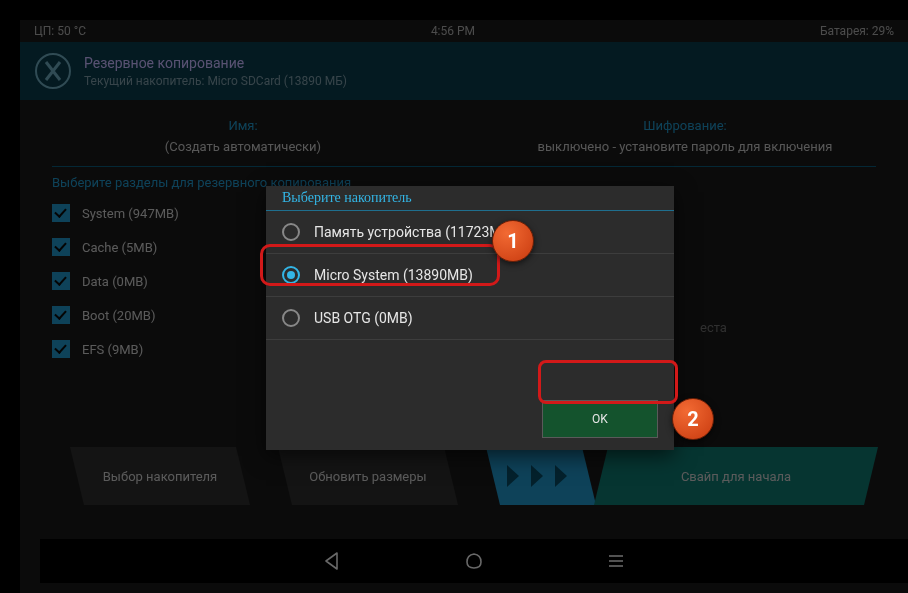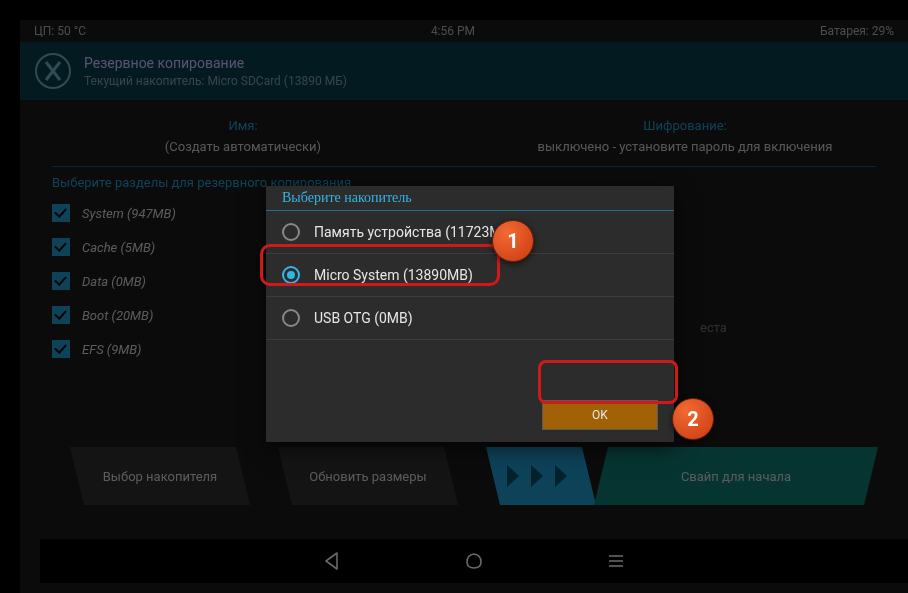--- a/index.html
+++ b/index.html
@@ -21,21 +21,21 @@
 .val { color: #c0c0c0; font-size: 13px; }
 
 .divider { height: 1px; background: #0b5a78; margin: 12px 0 8px; }
 
 .section-heading { color: #1f93c6; font-size: 13px; margin-bottom: 14px; }
 
 .partitions { display: flex; flex-direction: column; gap: 16px; }
 .cb-row { display: flex; align-items: center; gap: 12px; }
 .cb { width: 18px; height: 18px; border: 2px solid #1f93c6; background: #1f93c6; position: relative; }
 .cb::after { content: ""; position: absolute; left: 3px; top: 0px; width: 5px; height: 9px; border: solid #0a0a0a; border-width: 0 2px 2px 0; transform: rotate(42deg); }
-.cb-label { color: #c9c9c9; font-size: 13px; font-style: italic; }
+.cb-label { color: #c9c9c9; font-size: 13px; }
 
 .free-text { position: absolute; left: 680px; top: 300px; color: #6a6a6a; font-size: 13px; }
 
 .bottom-bar { position: absolute; left: 50px; right: 30px; bottom: 88px; display: flex; gap: 28px; align-items: stretch; }
 .bbtn { flex: 0 0 180px; height: 58px; background: #2e2e2e; color: #c9c9c9; font-size: 13px; display: flex; align-items: center; justify-content: center; position: relative; clip-path: polygon(0 0, calc(100% - 14px) 0, 100% 100%, 14px 100%); }
 .swipe-wrap { flex: 1; display: flex; align-items: stretch; }
 .swipe-arrows { width: 110px; background: #1f93c6; display: flex; align-items: center; justify-content: center; gap: 2px; clip-path: polygon(0 0, calc(100% - 14px) 0, 100% 100%, 14px 100%); }
 .swipe-arrows svg { display: block; }
 .swipe-text { flex: 1; background: #0f766e; color: #c9c9c9; font-size: 13px; display: flex; align-items: center; justify-content: center; margin-left: -2px; clip-path: polygon(14px 0, 100% 0, calc(100% - 14px) 100%, 0 100%); }
 
@@ -45,21 +45,21 @@
 
 .scrim { position: absolute; inset: 0; background: rgba(0,0,0,0.55); pointer-events: none; }
 .dialog { position: absolute; left: 266px; top: 186px; width: 408px; background: #2c2c2c; box-shadow: 0 6px 20px rgba(0,0,0,0.6); }
 .dialog-title { color: #33b5e5; font-size: 14px; padding: 4px 16px; border-bottom: 1px solid #1f6f8f; font-family: Liberation Serif, serif; }
 .opt { display: flex; align-items: center; gap: 14px; padding: 12px 16px; border-bottom: 1px solid #3d3d3d; color: #e6e6e6; font-size: 14px; }
 .opt:last-of-type { border-bottom: 1px solid #3d3d3d; }
 .radio { width: 18px; height: 18px; border: 2px solid #888; border-radius: 50%; position: relative; flex-shrink: 0; }
 .radio.selected { border-color: #33b5e5; }
 .radio.selected::after { content: ""; position: absolute; left: 3px; top: 3px; width: 8px; height: 8px; background: #33b5e5; border-radius: 50%; }
 .dialog-actions { display: flex; justify-content: flex-end; padding: 60px 16px 12px; }
-.ok-btn { width: 116px; height: 30px; background: #a16207; color: #e6e6e6; font-size: 12px; display: flex; align-items: center; justify-content: center; border: 1px solid #5a5a5a; }
+.ok-btn { width: 116px; height: 38px; background: #14532d; color: #e6e6e6; font-size: 12px; display: flex; align-items: center; justify-content: center; border: 1px solid #5a5a5a; }
 
 
 .hl { position: absolute; border: 3px solid #d21919; border-radius: 10px; pointer-events: none; }
 .hl-1 { left: 260px; top: 244px; width: 240px; height: 42px; }
 .hl-2 { left: 538px; top: 360px; width: 140px; height: 44px; border-radius: 8px; }
 
 
 .step { position: absolute; width: 42px; height: 42px; border-radius: 50%; background: radial-gradient(circle at 35% 30%, #f26a33, #c83a0f); color: #fff; font-size: 20px; font-weight: bold; display: flex; align-items: center; justify-content: center; box-shadow: 0 2px 6px rgba(0,0,0,0.6); border: 1px solid #6b1e06; }
 .step-1 { left: 492px; top: 220px; }
 .step-2 { left: 672px; top: 398px; }

